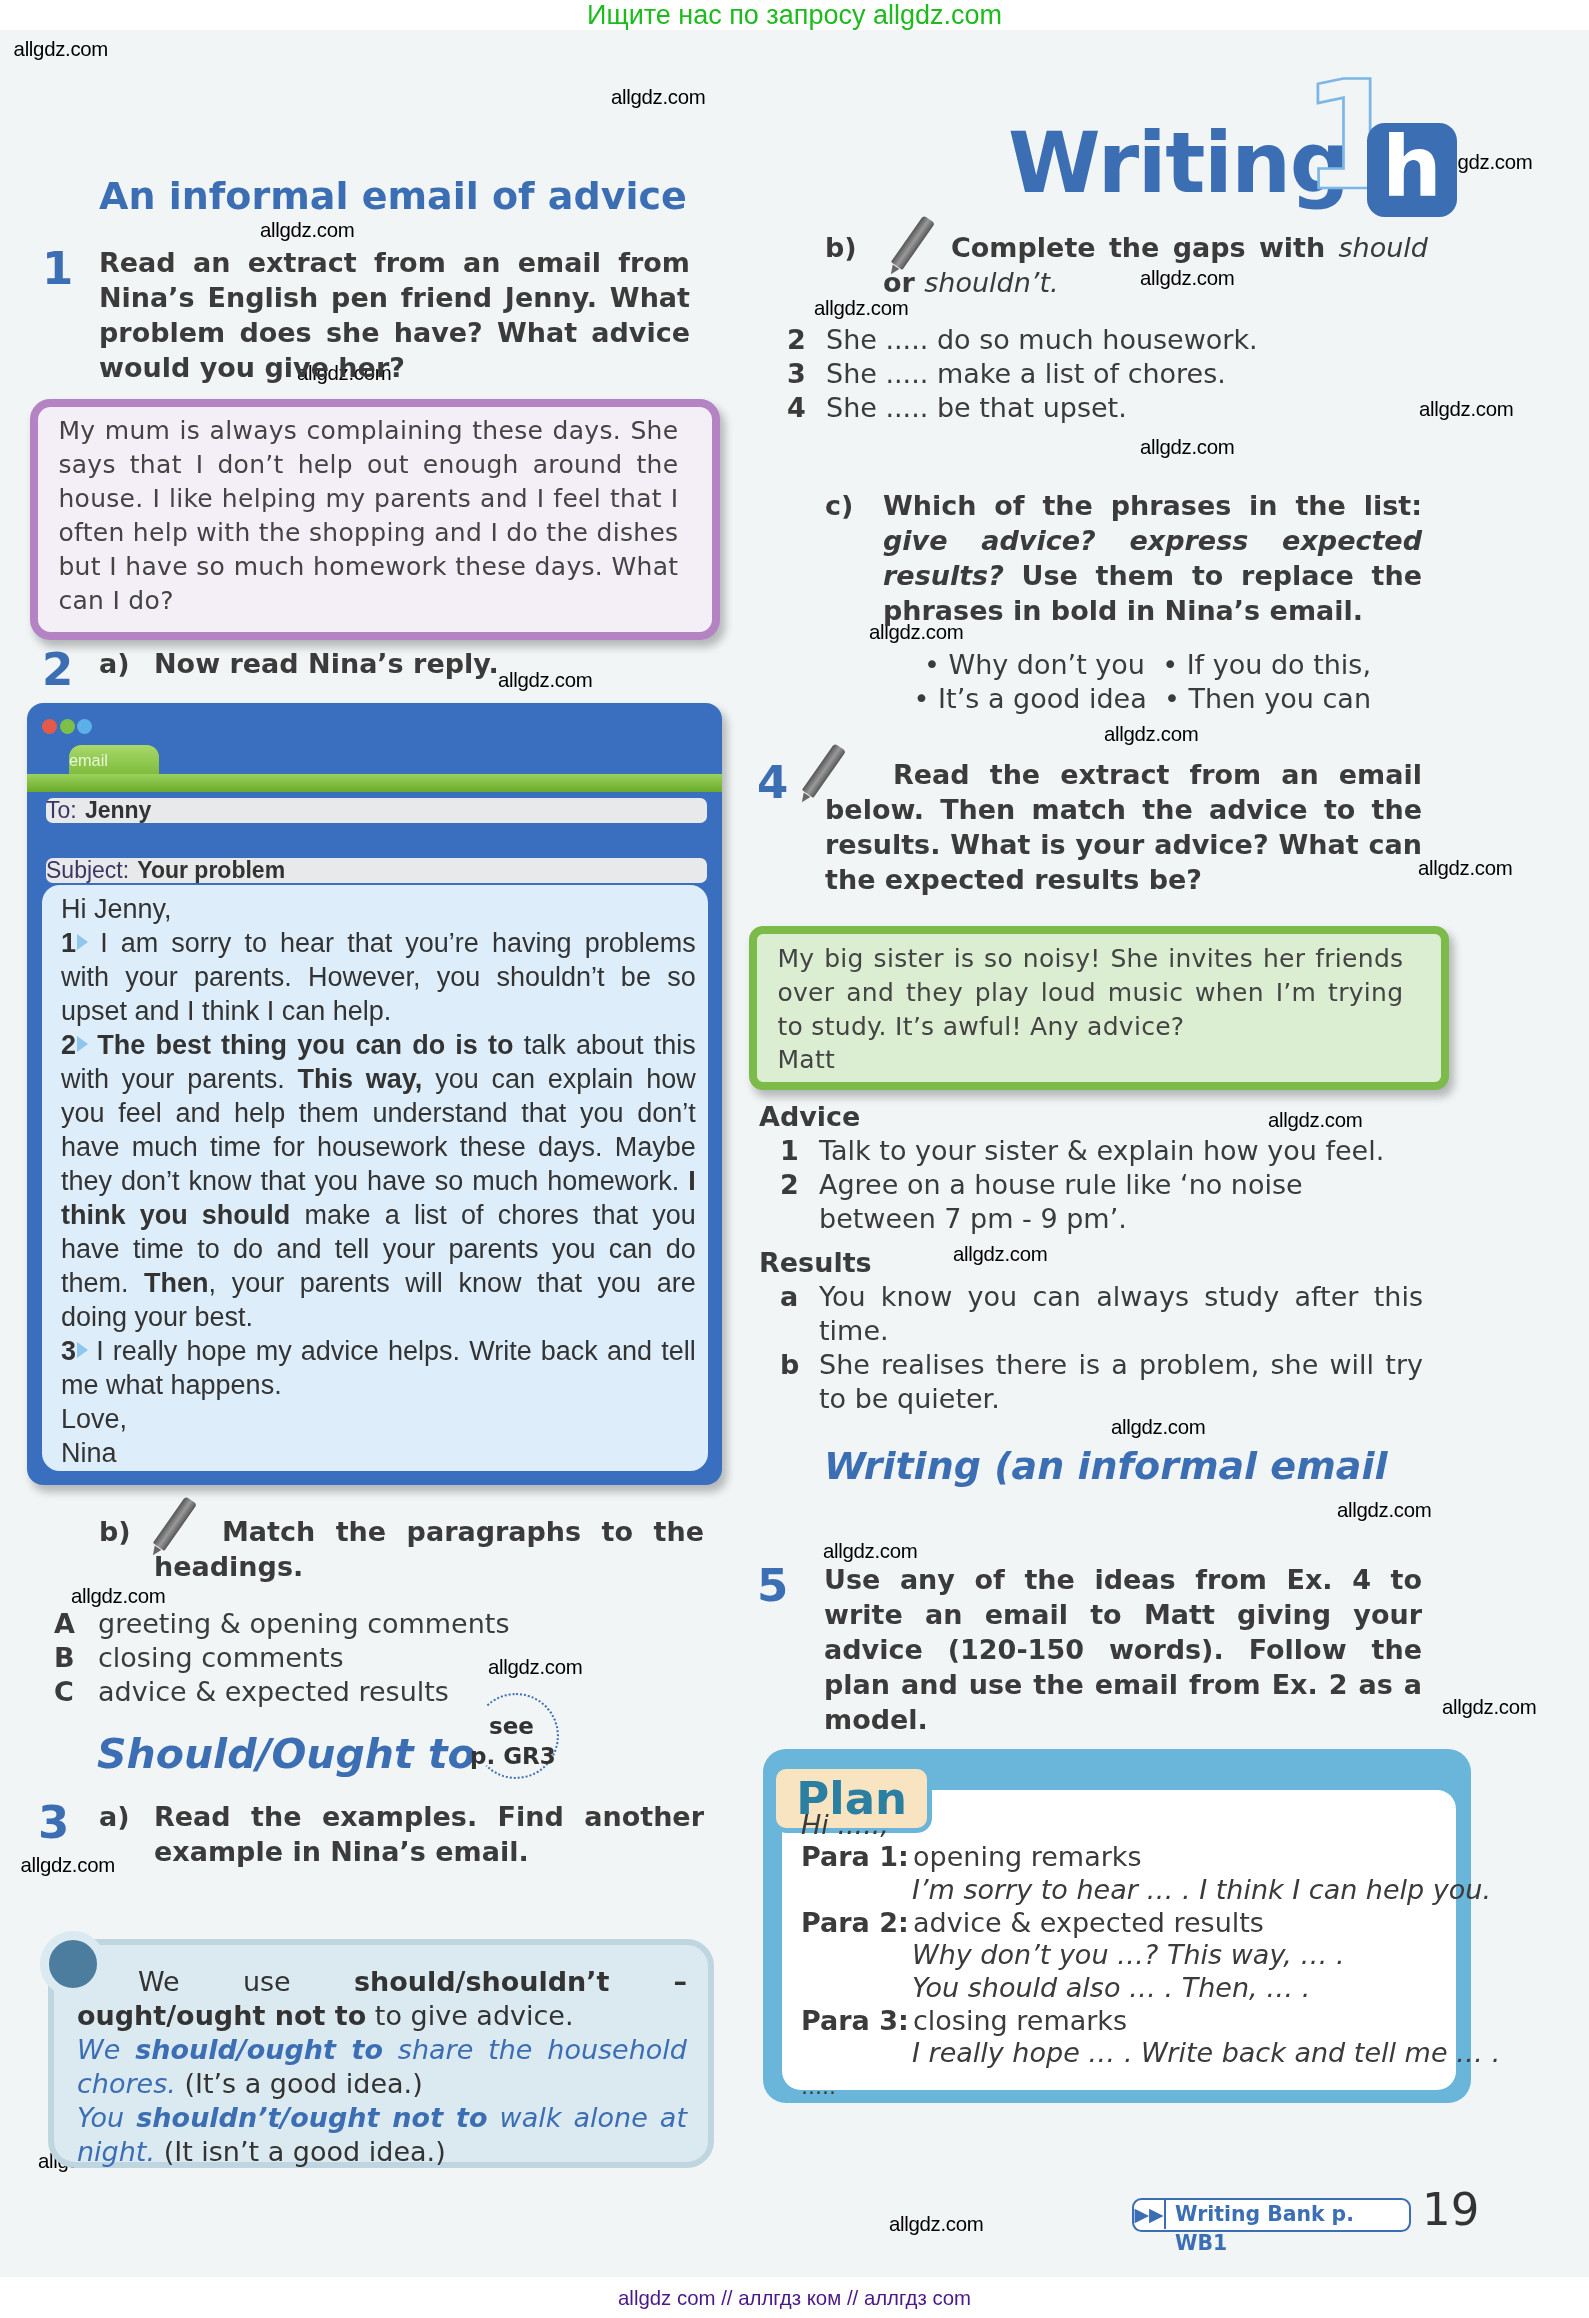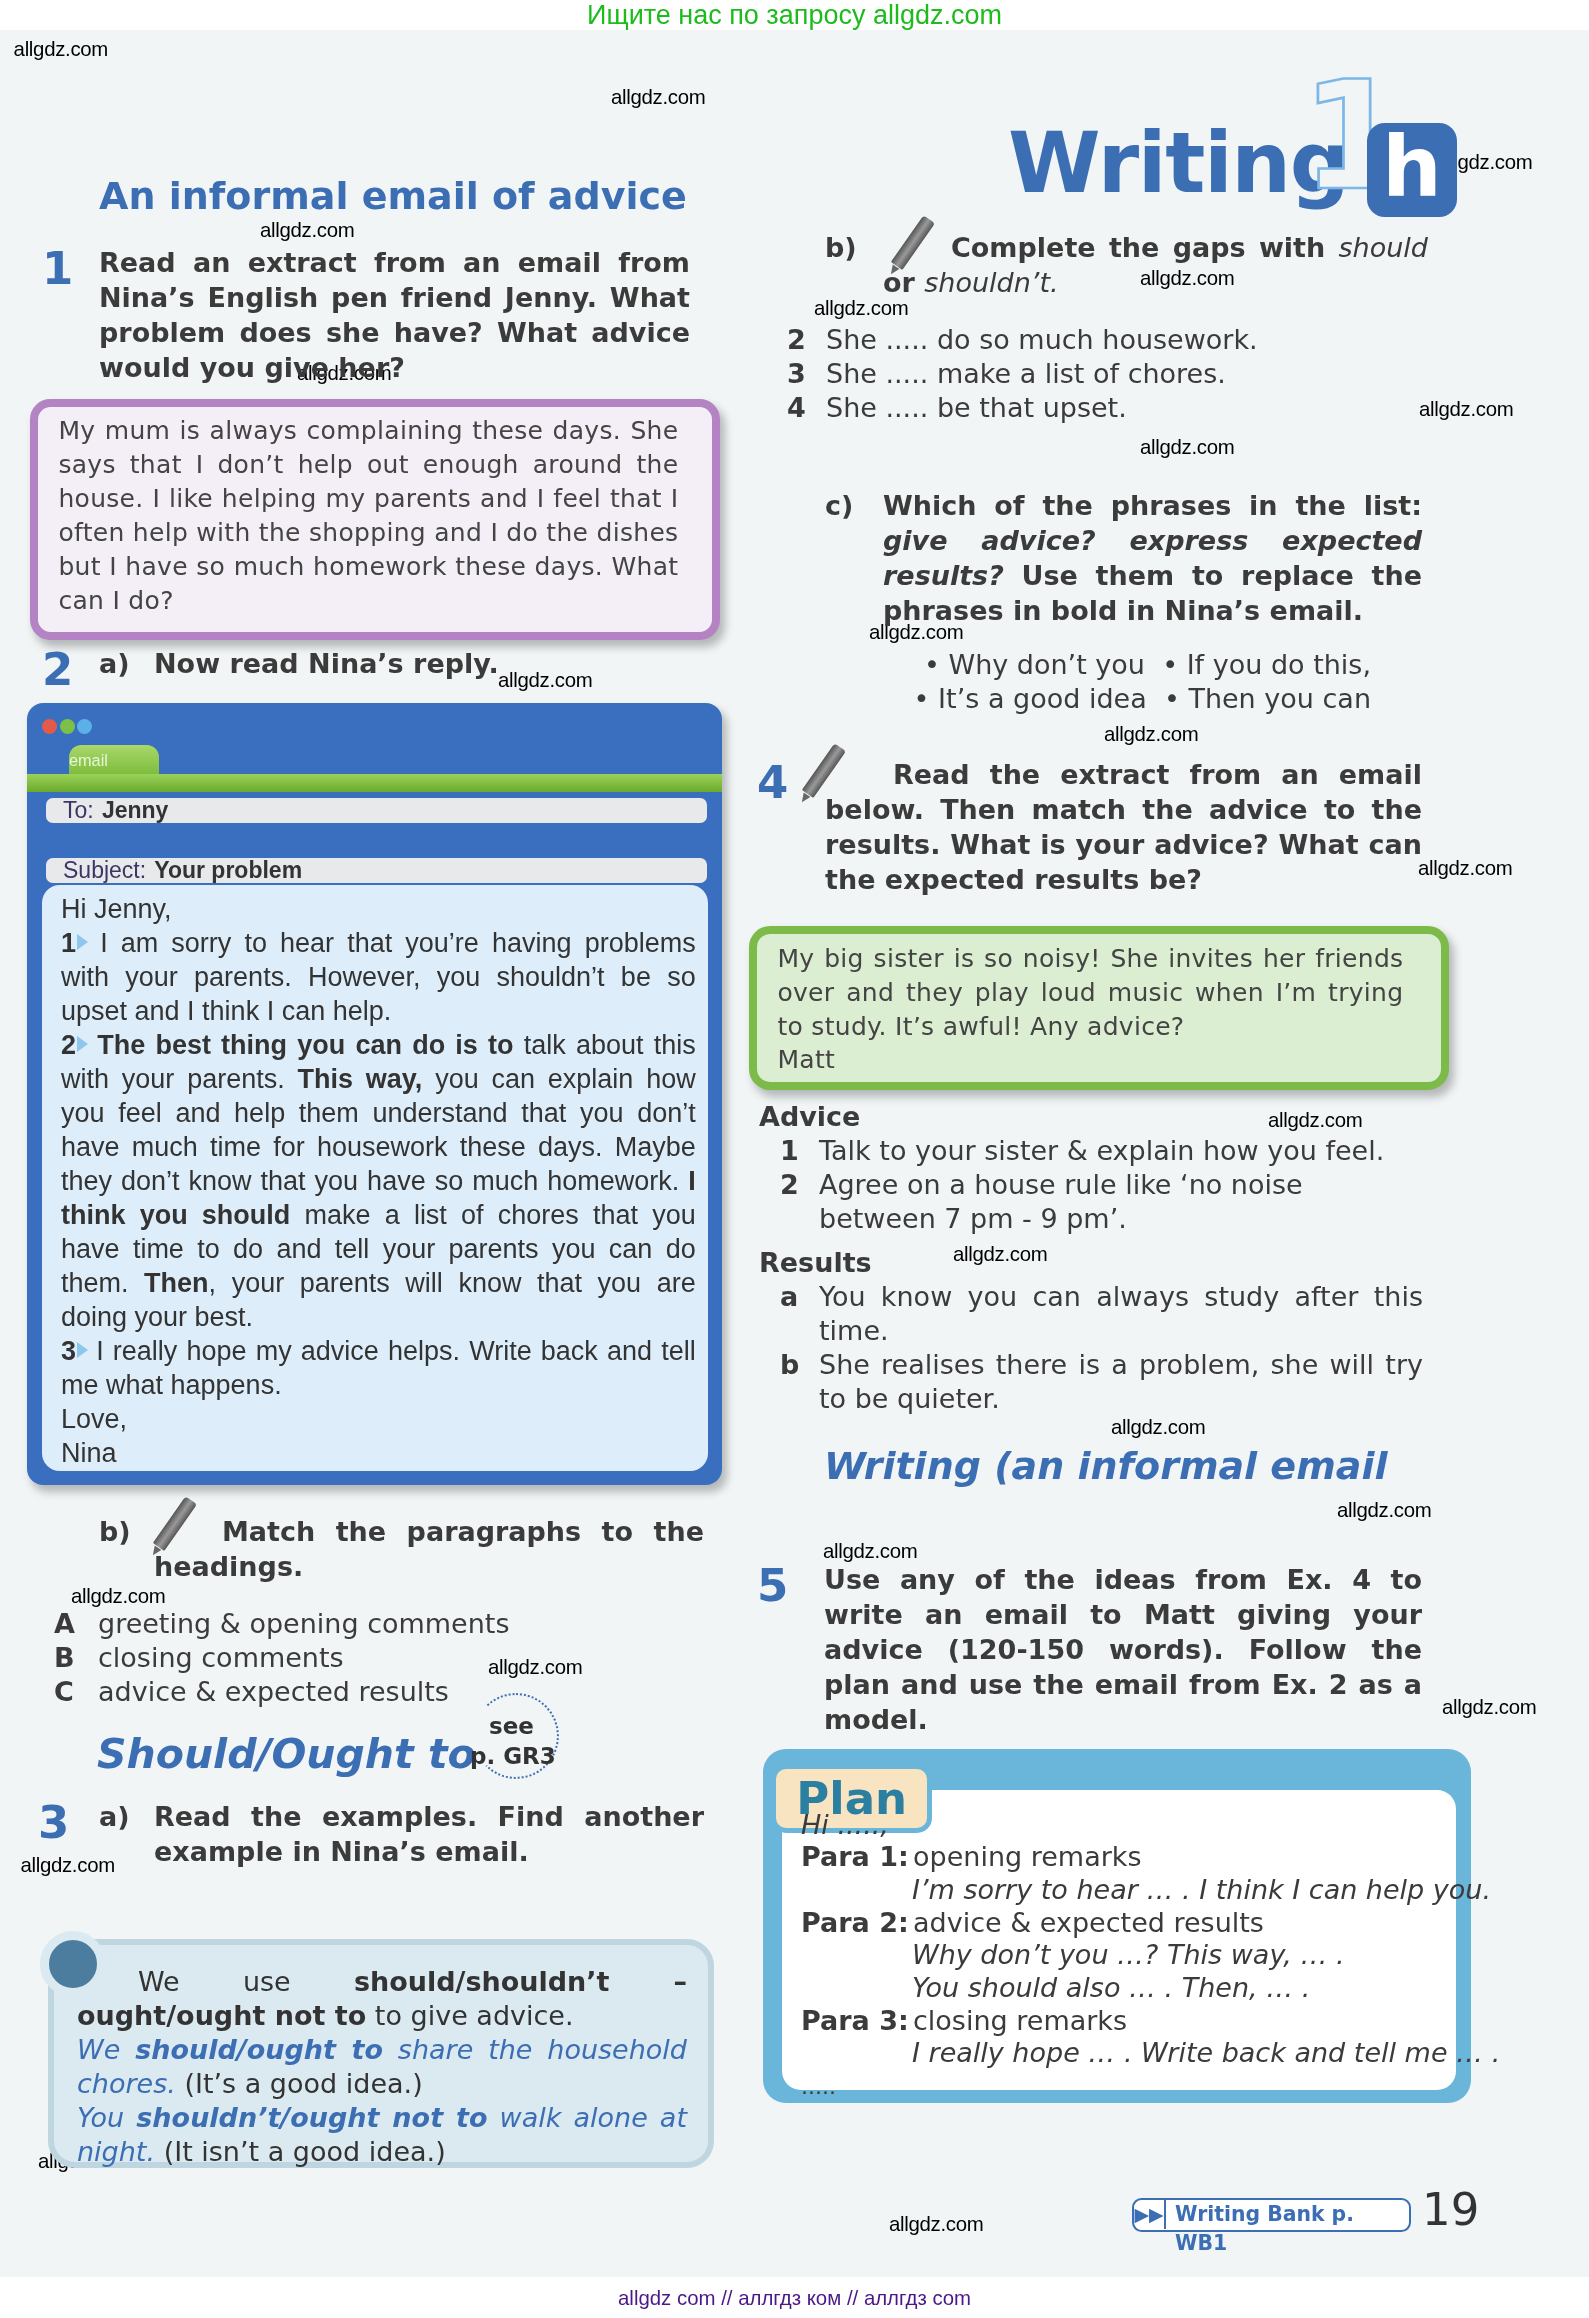--- a/index.html
+++ b/index.html
@@ -12,32 +12,32 @@
   .h-blue{color:#3c6eb4;font-weight:bold;}
   .num{color:#3c6eb4;font-weight:bold;font-size:45px;position:absolute;}
   .instr{font-size:27px;font-weight:bold;color:#3b3b3b;line-height:35px;text-align:justify;}
   .body-txt{font-size:27px;color:#3b3b3b;line-height:34px;}
   .hand{font-family:"DejaVu Sans",sans-serif;font-size:25px;color:#444;line-height:34px;text-align:justify;letter-spacing:0.3px;}
   .purple-box{position:absolute;left:30px;top:399px;width:674px;height:225px;border:8.2px solid #b383c4;border-radius:20.4px;background:#f4eef6;box-shadow:4.1px 6.8px 8.2px rgba(0,0,0,0.25);}
   .email-win{position:absolute;left:27px;top:703px;width:695px;height:782px;background:#3a6fbf;border-radius:16.3px;box-shadow:4.1px 6.8px 8.2px rgba(0,0,0,0.25);}
   .dot{position:absolute;top:16.3px;width:15px;height:15px;border-radius:50%;}
   .tab{position:absolute;left:42px;top:42px;width:90px;height:31px;border-radius:12.3px 12.3px 0 0;background:linear-gradient(#a8d86a,#7cbb3a);color:#e8f6d8;font-family:"Liberation Sans",sans-serif;font-size:16.3px;text-align:left;line-height:31px;}
   .greenbar{position:absolute;left:0;top:71px;width:695px;height:17.7px;background:linear-gradient(#9bd25a,#6aab2c);}
-  .field{position:absolute;left:19px;width:661px;height:24.5px;background:#e7e9ea;border-radius:6.8px;font-family:"Liberation Sans",sans-serif;font-size:23px;line-height:24.5px;color:#333;box-sizing:border-box;padding-left:17px;}
+  .field{position:absolute;left:19px;width:661px;height:24.5px;background:#e7e9ea;border-radius:6.8px;font-family:"Liberation Sans",sans-serif;font-size:23px;line-height:24.5px;color:#333;box-sizing:border-box;padding-left:0;}
   .field .lbl{color:#3d3565;}
   .field .val{font-weight:bold;margin-left:8.2px;}
   .email-body{position:absolute;left:15px;top:182px;width:666px;height:586px;background:#ddeefa;border-radius:17.7px;box-sizing:border-box;padding:6.8px 12.3px 0 19px;font-family:"Liberation Sans",sans-serif;font-size:27px;line-height:34px;color:#333;text-align:justify;}
   .email-body b{color:#333;}
   .pnum{display:inline-block;position:relative;font-weight:bold;color:#333;padding-right:11px;}
   .pnum::after{content:"";position:absolute;right:-1.4px;top:8.2px;border-left:11px solid #8fc6ec;border-top:8.9px solid transparent;border-bottom:8.9px solid transparent;}
   .pen{display:inline-block;width:13.6px;height:57px;background:linear-gradient(90deg,#555,#999,#555);border-radius:3.4px 3.4px 1.4px 1.4px;transform:rotate(35deg);vertical-align:middle;position:relative;}
   .pen::after{content:"";position:absolute;left:2.7px;bottom:-9.5px;border-top:9.5px solid #666;border-left:4.1px solid transparent;border-right:4.1px solid transparent;}
   .grammar-box{position:absolute;left:48px;top:1939px;width:654px;height:217px;background:#dbe9f0;border:6.8px solid #bfd6e1;border-radius:27px;}
   .grammar-dot{position:absolute;left:-13.6px;top:-13.6px;width:48px;height:48px;border-radius:50%;background:#4c7d9e;border:9.5px solid #dbe9f0;}
-  .green-box{position:absolute;left:749px;top:926px;width:684px;height:148px;background:#dbeed1;border:8.2px solid #7cbb4a;border-radius:21px;box-shadow:4.1px 6.8px 8.2px rgba(0,0,0,0.25);}
+  .green-box{position:absolute;left:749px;top:926px;width:684px;height:148px;background:#dbeed1;border:8.2px solid #7cbb4a;border-radius:14px;box-shadow:4.1px 6.8px 8.2px rgba(0,0,0,0.25);}
   .plan-box{position:absolute;left:763px;top:1749px;width:708px;height:354px;background:#6ab6da;border-radius:23px;}
   .plan-inner{position:absolute;left:19px;top:41px;width:674px;height:300px;background:#fff;border-radius:19px;}
   .plan-label{position:absolute;left:8.2px;top:15px;width:151px;height:59px;background:#f9e4c2;border:5.4px solid #6ab6da;border-radius:15px;color:#2b7fa1;font-weight:bold;font-size:45px;text-align:center;line-height:59px;}
   .plan-row{position:absolute;font-size:27px;color:#3b3b3b;}
   .plan-row .k{font-weight:bold;display:inline-block;width:112px;}
   .it{font-style:italic;}
   .wbank{position:absolute;left:1132px;top:2198px;width:279px;height:34px;border:2.7px solid #3c6eb4;border-radius:9.5px;background:#fff;box-sizing:border-box;}
   .wbank .arr{position:absolute;left:0;top:0;width:30px;height:29px;border-right:2.7px solid #3c6eb4;color:#3c6eb4;font-size:19px;line-height:29px;text-align:center;}
   .wbank .txt{position:absolute;left:41px;top:0;font-size:20.4px;font-weight:bold;color:#3c6eb4;line-height:29px;}
 </style>

